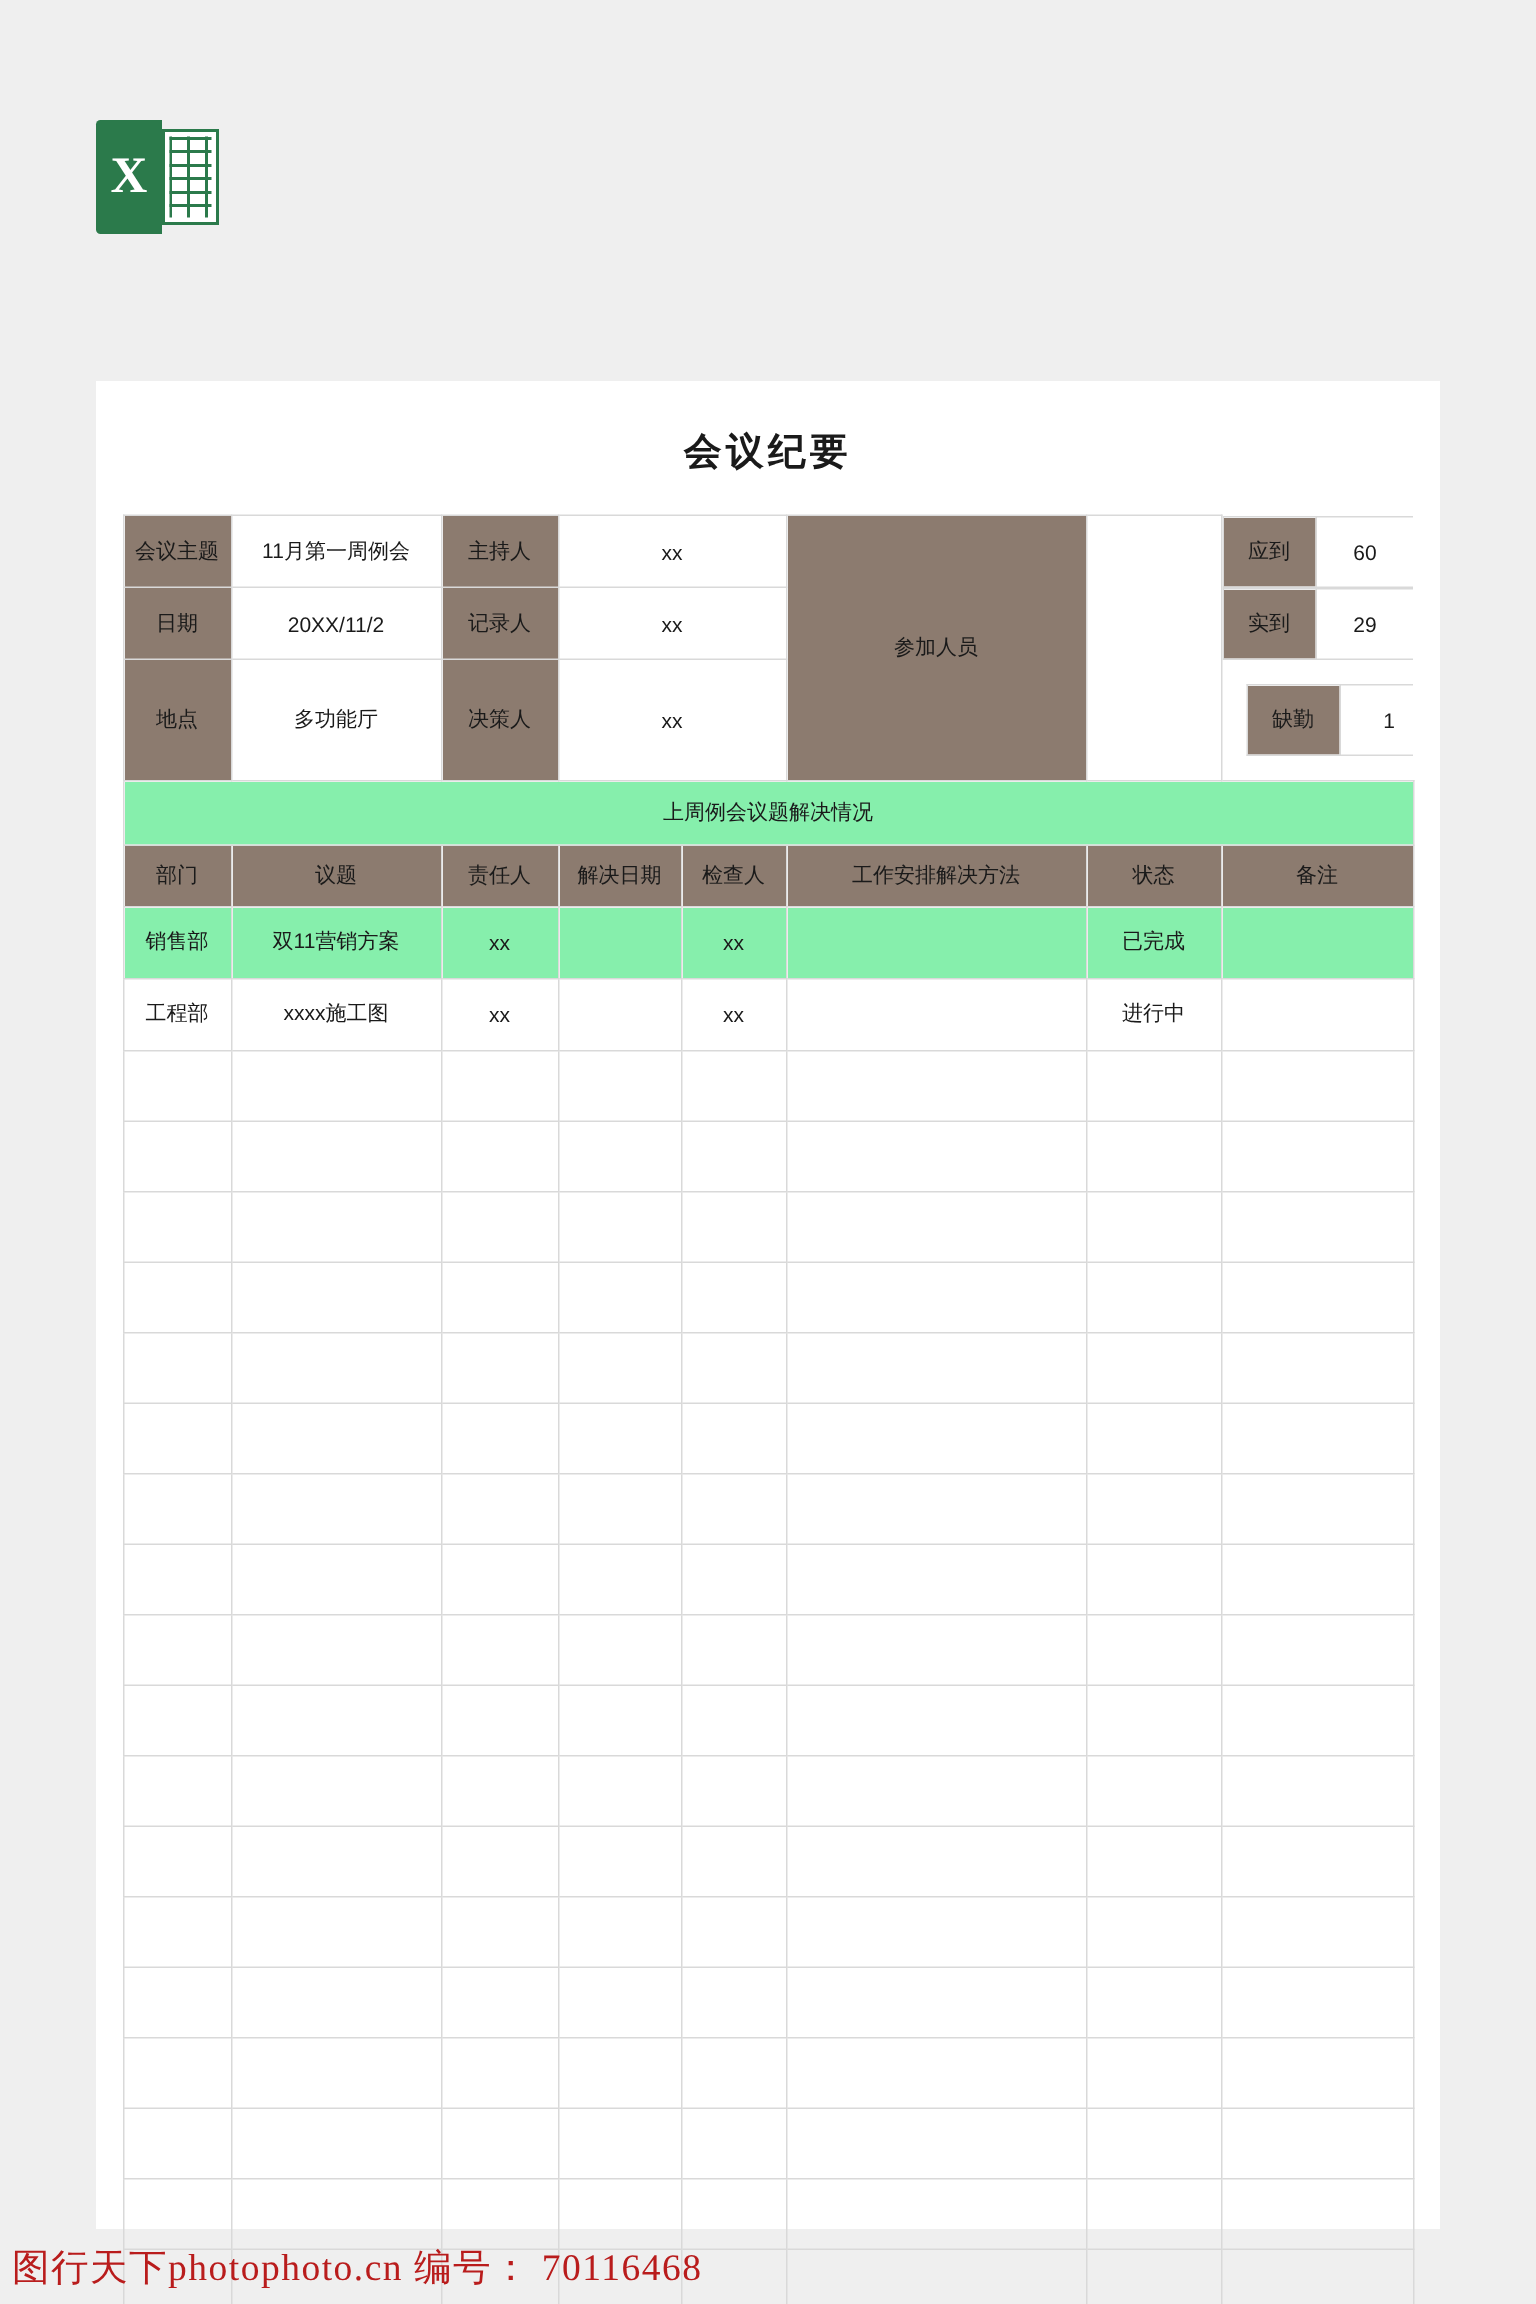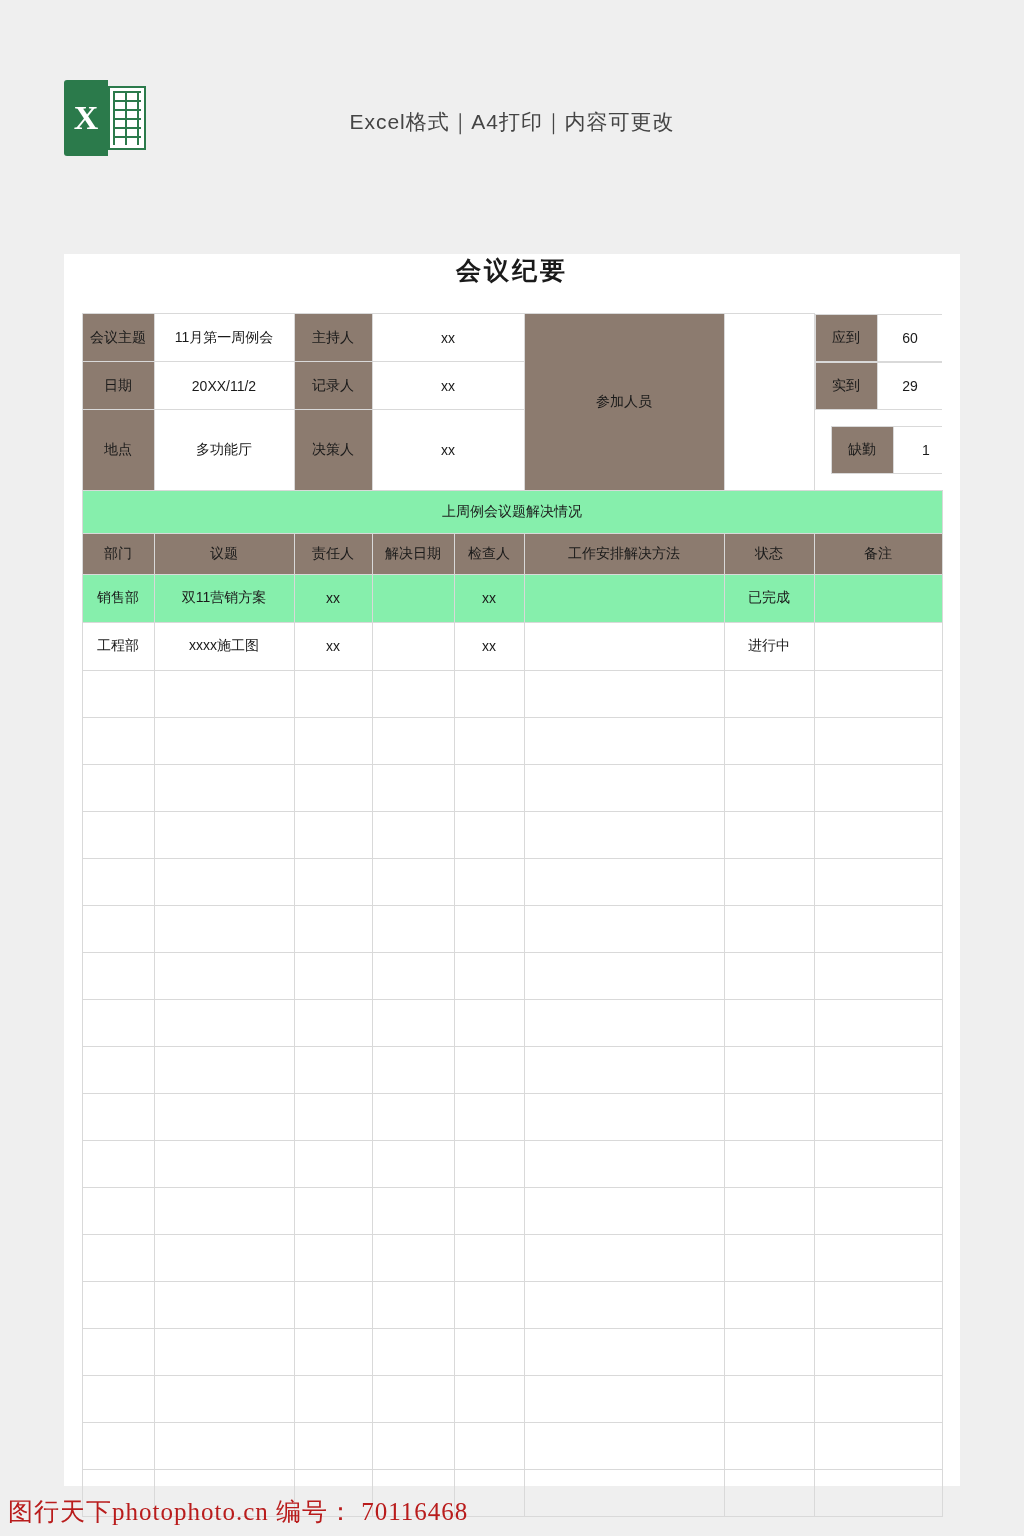--- a/index.html
+++ b/index.html
@@ -83,20 +83,21 @@
     top: 254px;
     width: 896px;
     height: 1232px;
     background: #ffffff;
   }
   .sheet-title {
     text-align: center;
     font-size: 25px;
     font-weight: bold;
     color: #1a1a1a;
+    padding-top: 30px;
     letter-spacing: 3px;
   }
 
   table.grid {
     border-collapse: collapse;
     margin: 26px auto 0 auto;
     width: 860px;
     table-layout: fixed;
   }
   table.grid td {
@@ -151,21 +152,20 @@
 <body>
 
 <div class="header">
   <div class="excel-logo">
     <div class="left">X</div>
     <div class="right">
       <div class="grid"></div>
     </div>
   </div>
   <div class="title-block">
-    <div class="doc-subtitle">Excel格式｜A4打印｜内容可更改</div>
   </div>
 </div>
 
 <div class="sheet">
   <div class="sheet-title">会议纪要</div>
 
   <table class="grid">
     <colgroup>
       <col style="width:72px">
       <col style="width:140px">

